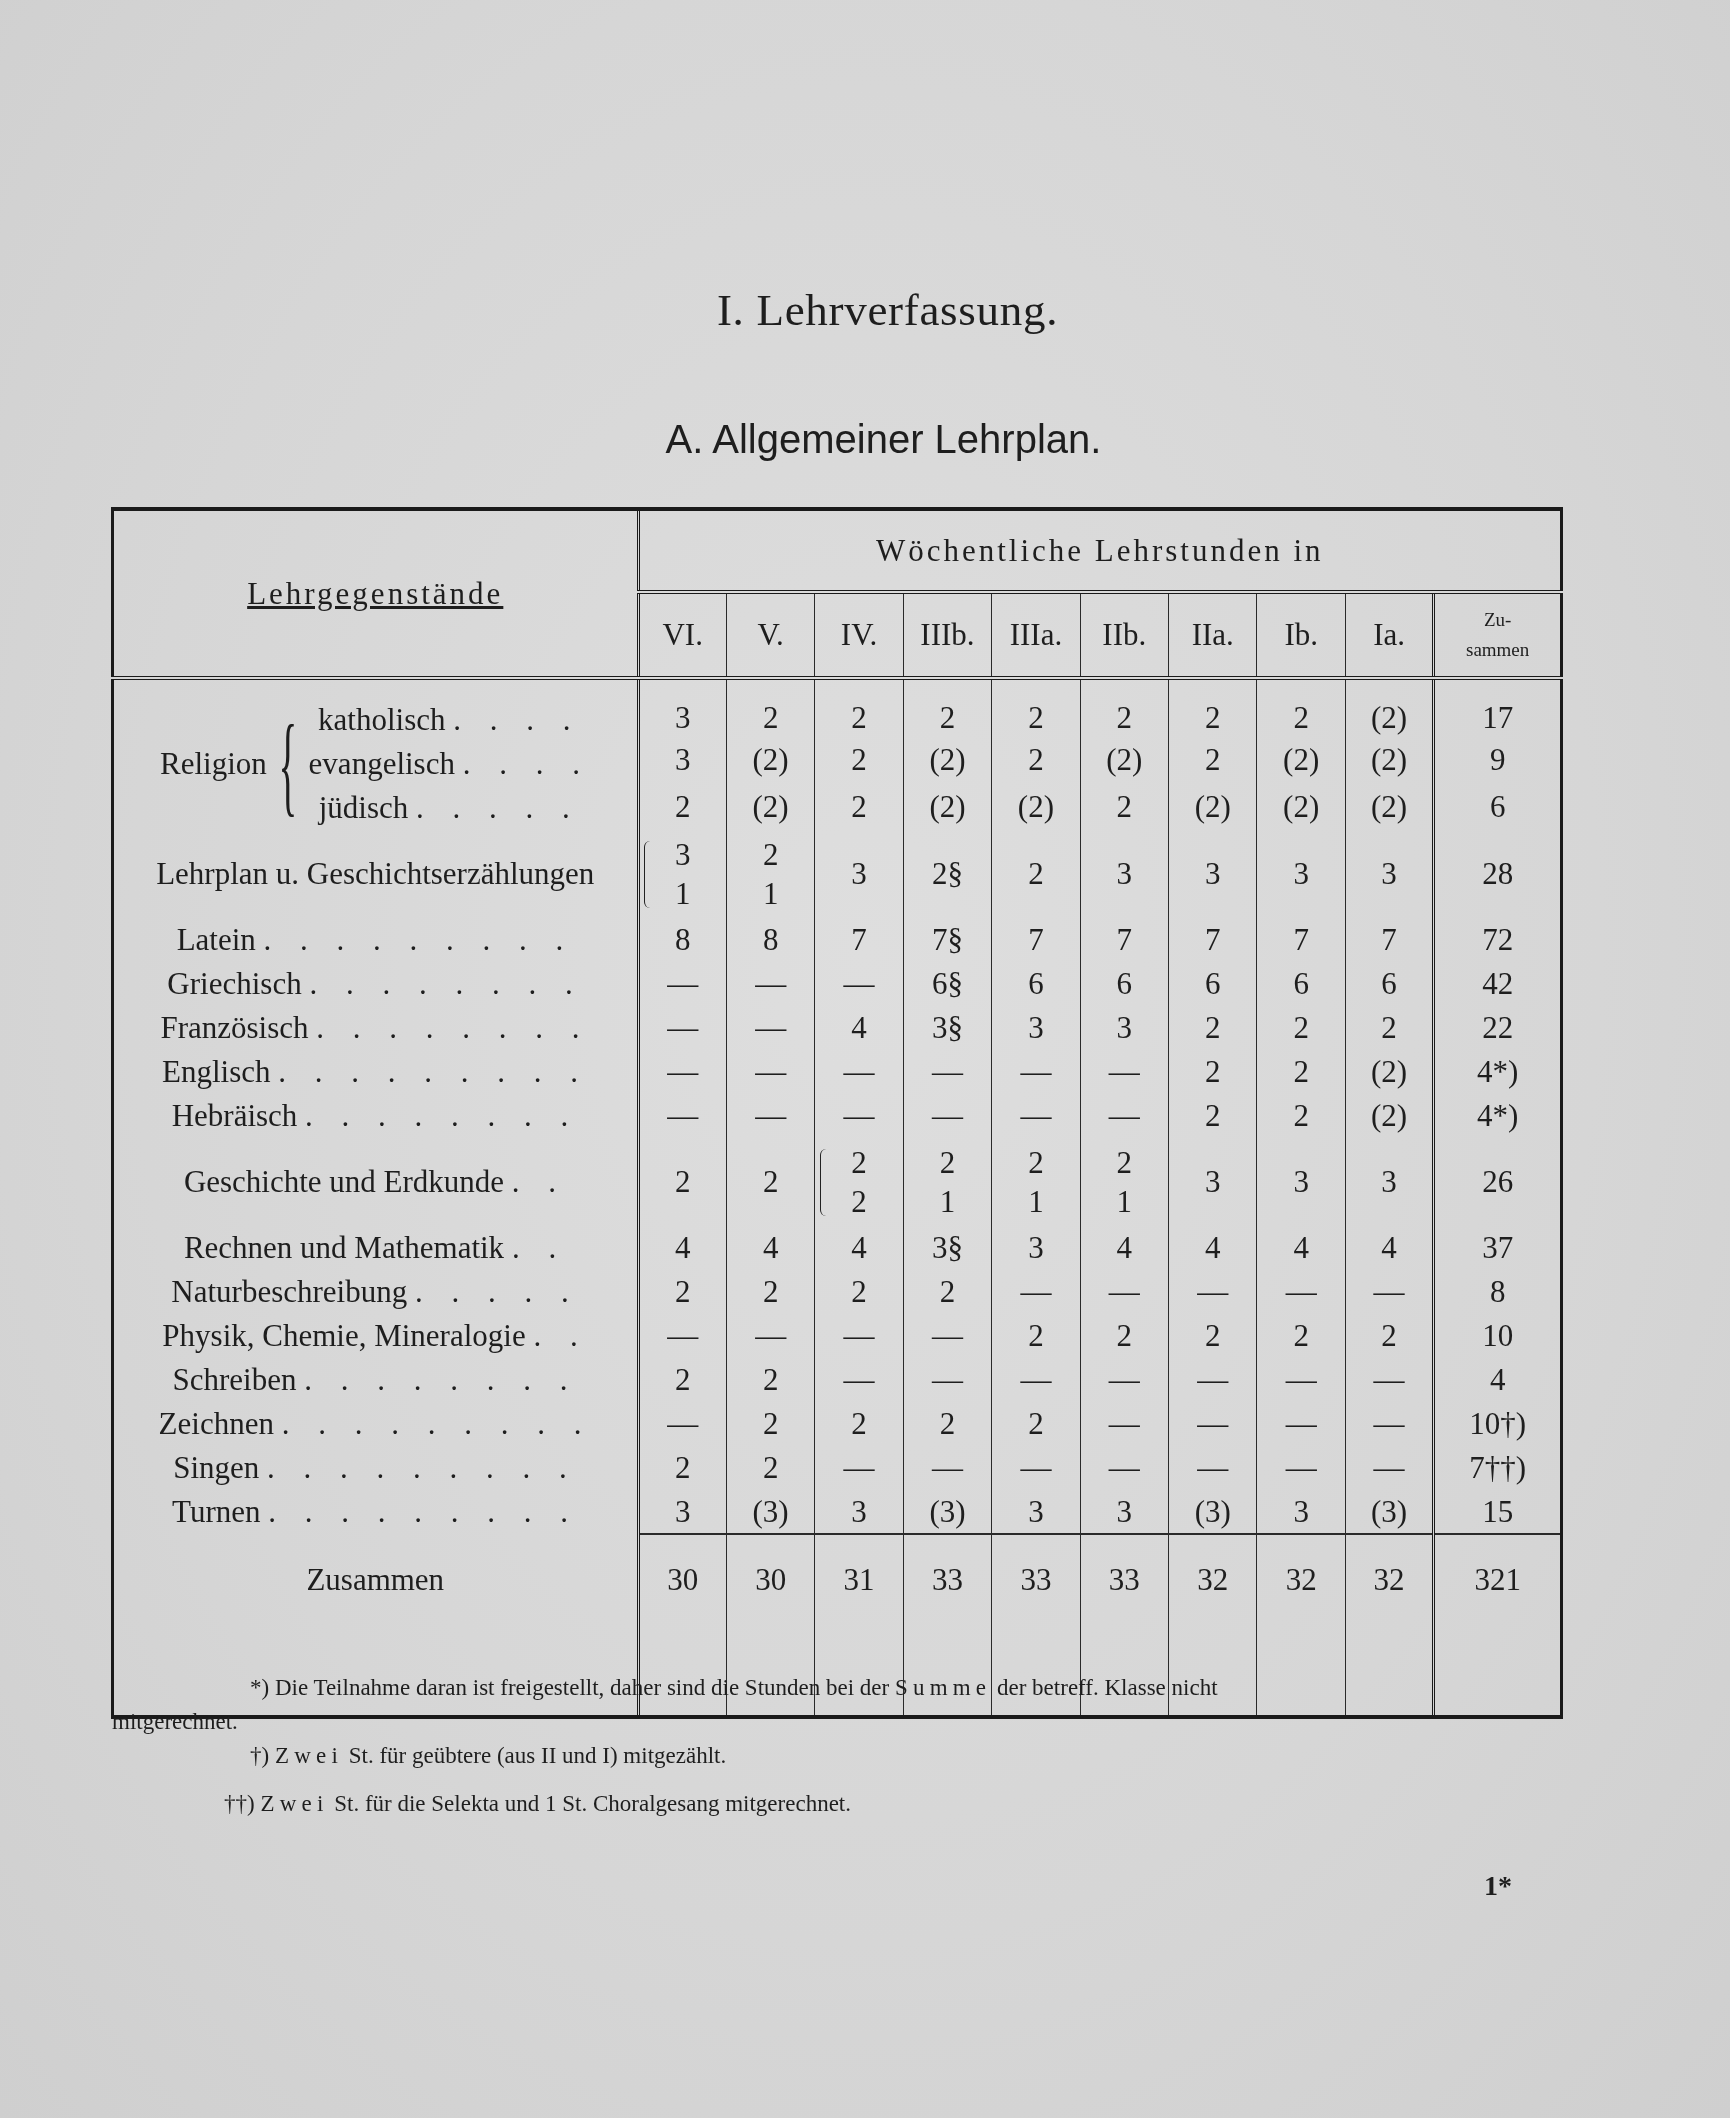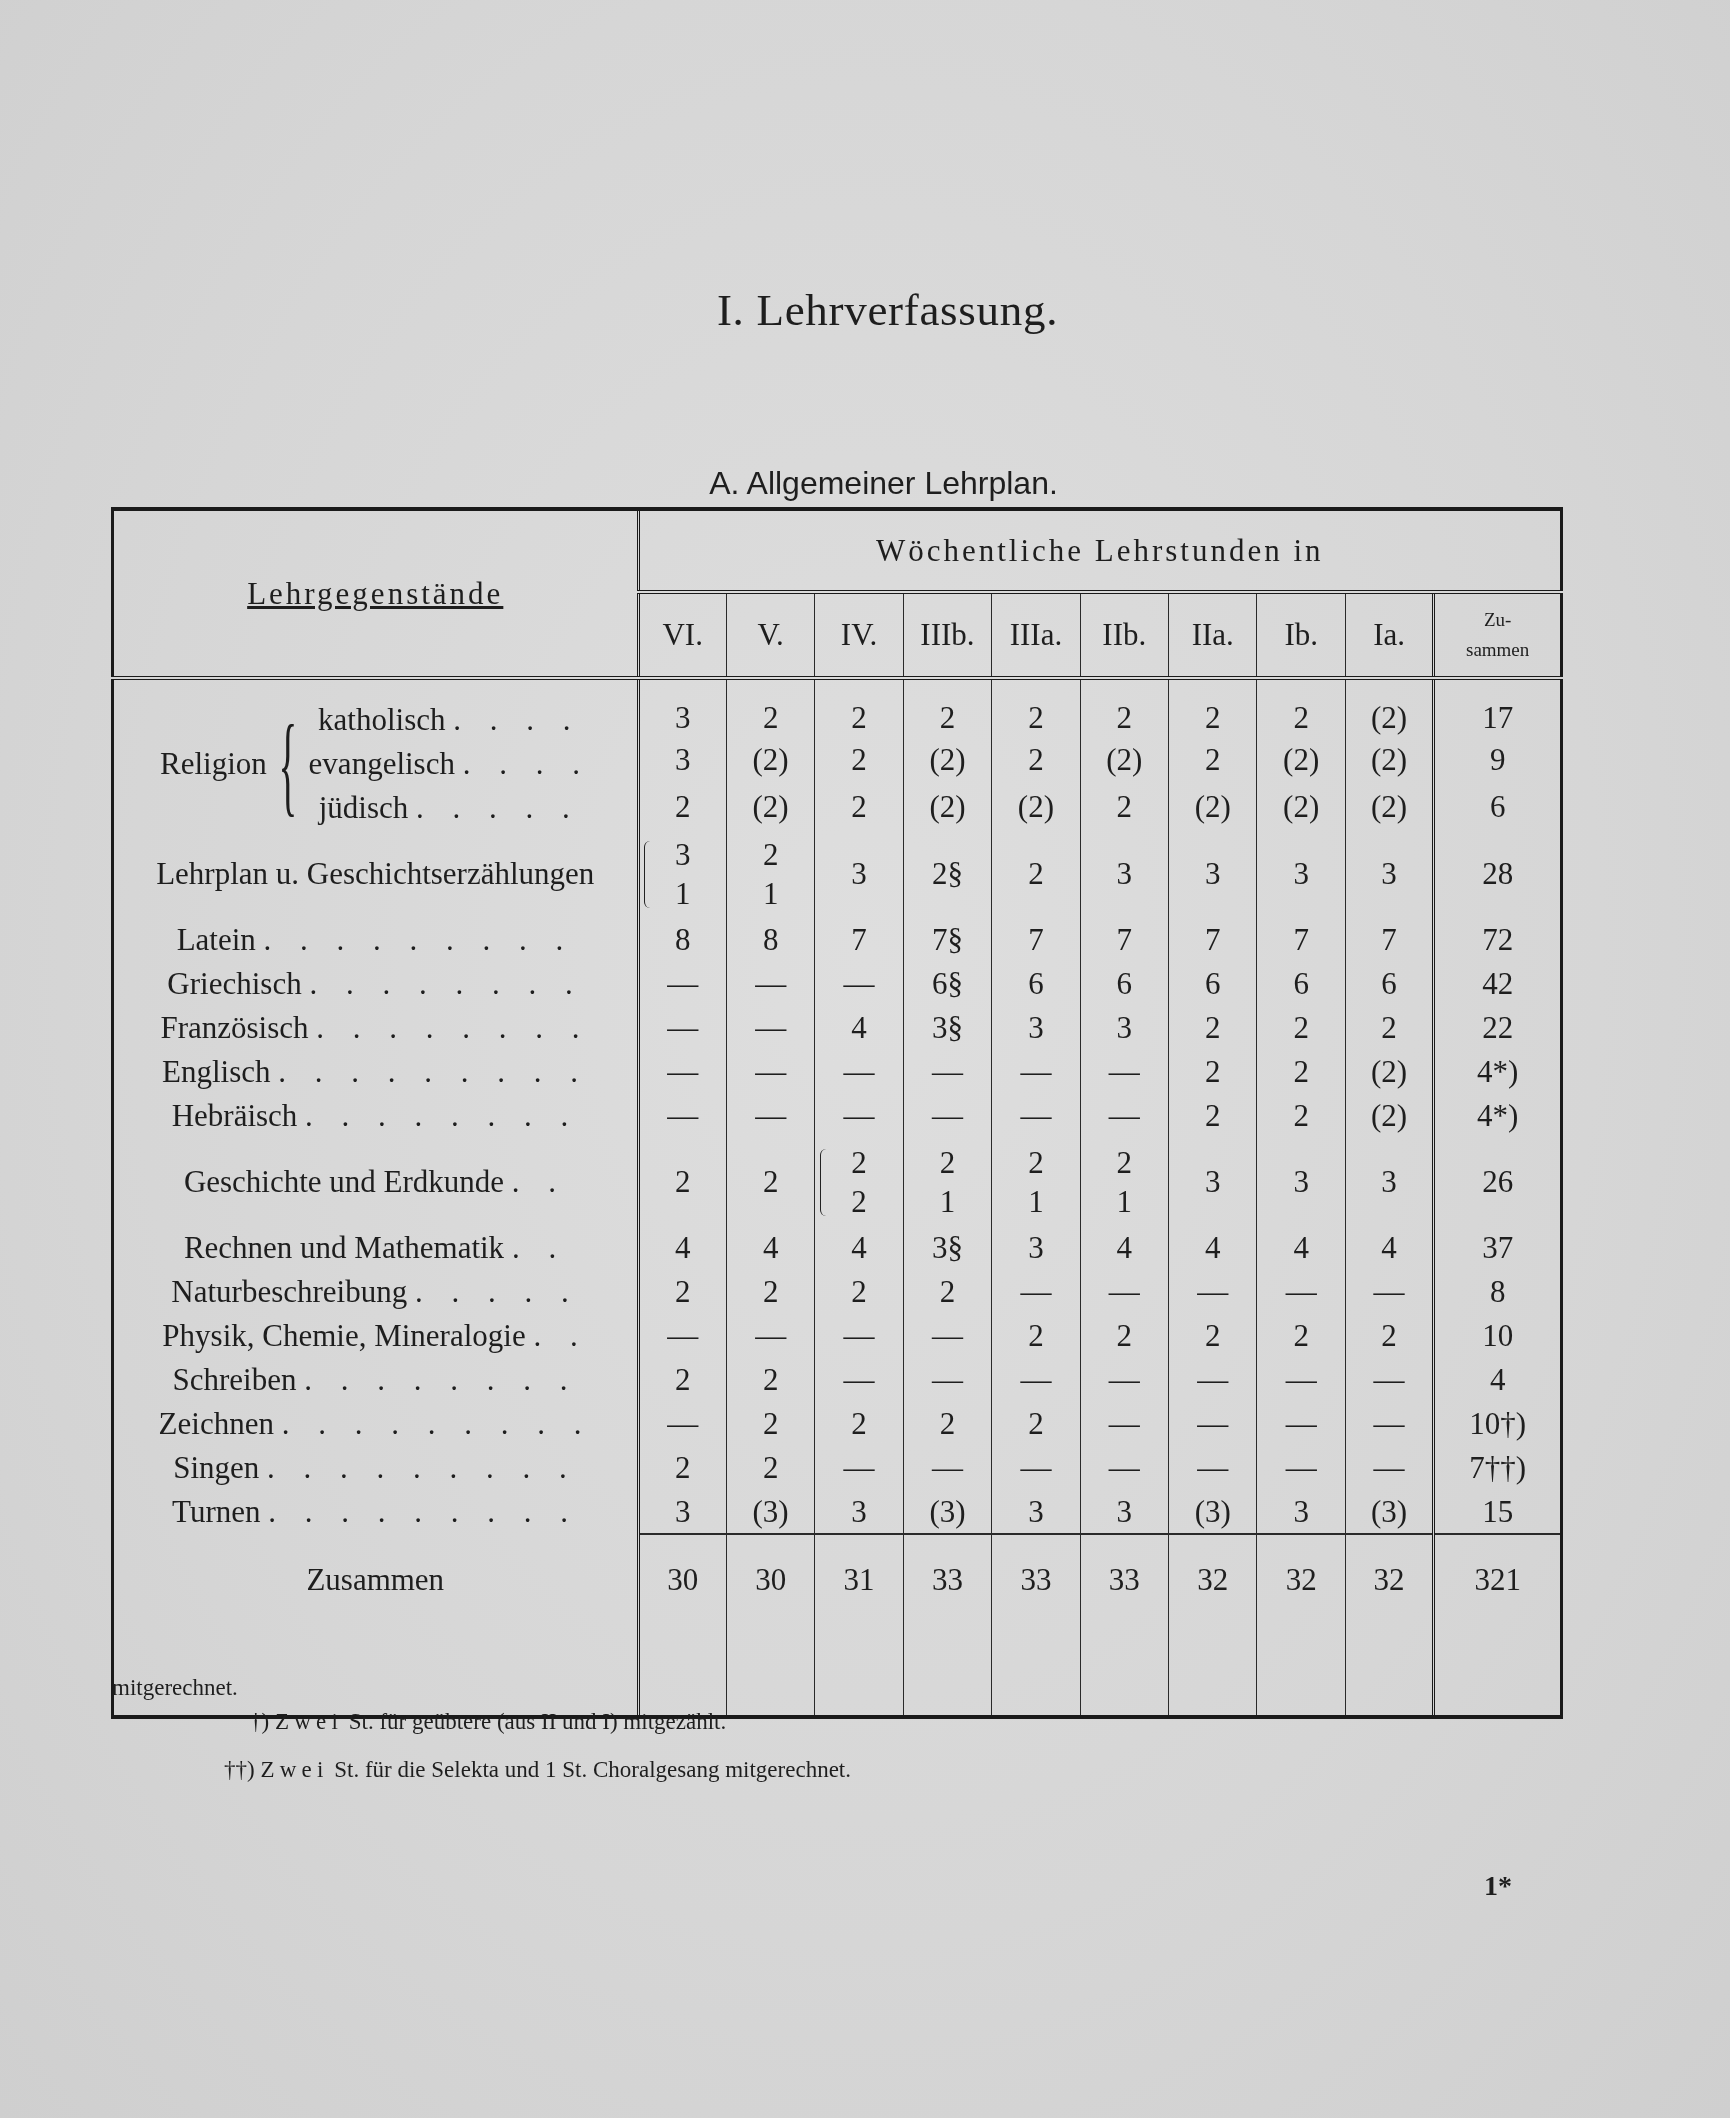--- a/index.html
+++ b/index.html
@@ -16,24 +16,23 @@
     background:
       radial-gradient(ellipse at 50% 45%, #dedede 0%, #d6d6d6 60%, #cfcfcf 100%);
   }
   .title {
     position: absolute; left: 0; right: 0; top: 284px;
     text-align: center; font-size: 45px; letter-spacing: 0.7px;
     padding-left: 45px;
   }
   .subtitle {
     position: absolute; left: 0; right: 0; top: 417px;
-    text-align: center; font-size: 32px;
+    text-align: center; font-size: 40px;
     font-family: "Liberation Sans", "DejaVu Sans", sans-serif;
     padding-left: 37px;
-    margin-top: 48px;
   }
   .table-wrap {
     position: absolute; left: 111px; top: 507px; width: 1452px; height: 1155px;
   }
   table.plan {
     border-collapse: collapse;
     width: 100%;
     table-layout: fixed;
     font-size: 31px;
     border-top: 4.5px solid #1a1a1a;
@@ -424,19 +423,20 @@
           <td class="cell"></td>
           <td class="cell"></td>
           <td class="cell last-class"></td>
           <td></td>
         </tr>
       </tbody>
   </table>
 </div>
 
 <div class="footnotes">
+  <div class="fn"><span>*) Die Teilnahme daran ist freigestellt, daher sind die Stunden bei der </span><span class="spaced">Summe</span><span> der betreff. Klasse nicht</span></div>
   <div>mitgerechnet.</div>
   <div class="fn"><span>†) </span><span class="spaced">Zwei</span><span> St. für geübtere (aus II und I) mitgezählt.</span></div>
   <div class="fn2"><span>††) </span><span class="spaced">Zwei</span><span> St. für die Selekta und 1 St. Choralgesang mitgerechnet.</span></div>
 </div>
 
 <div class="page-marker">1*</div>
 
 
 </body></html>

